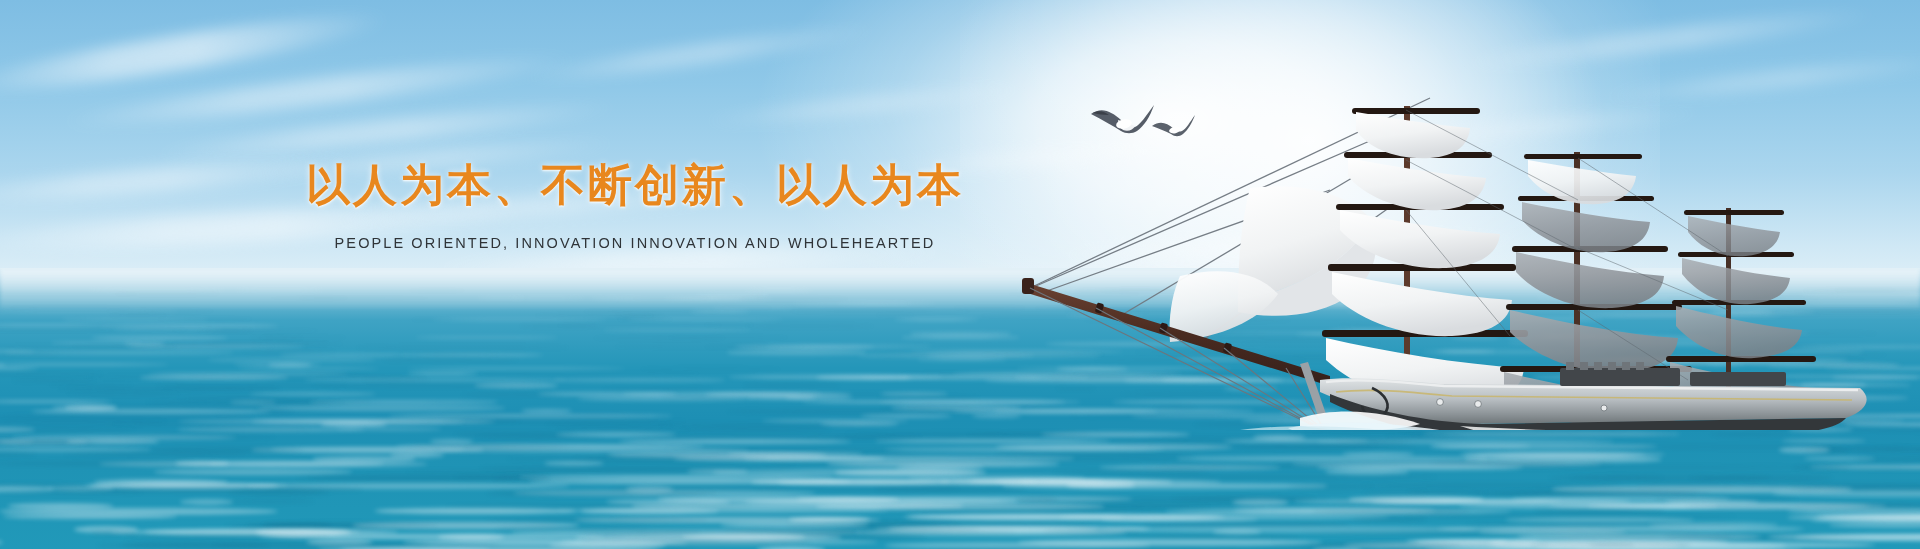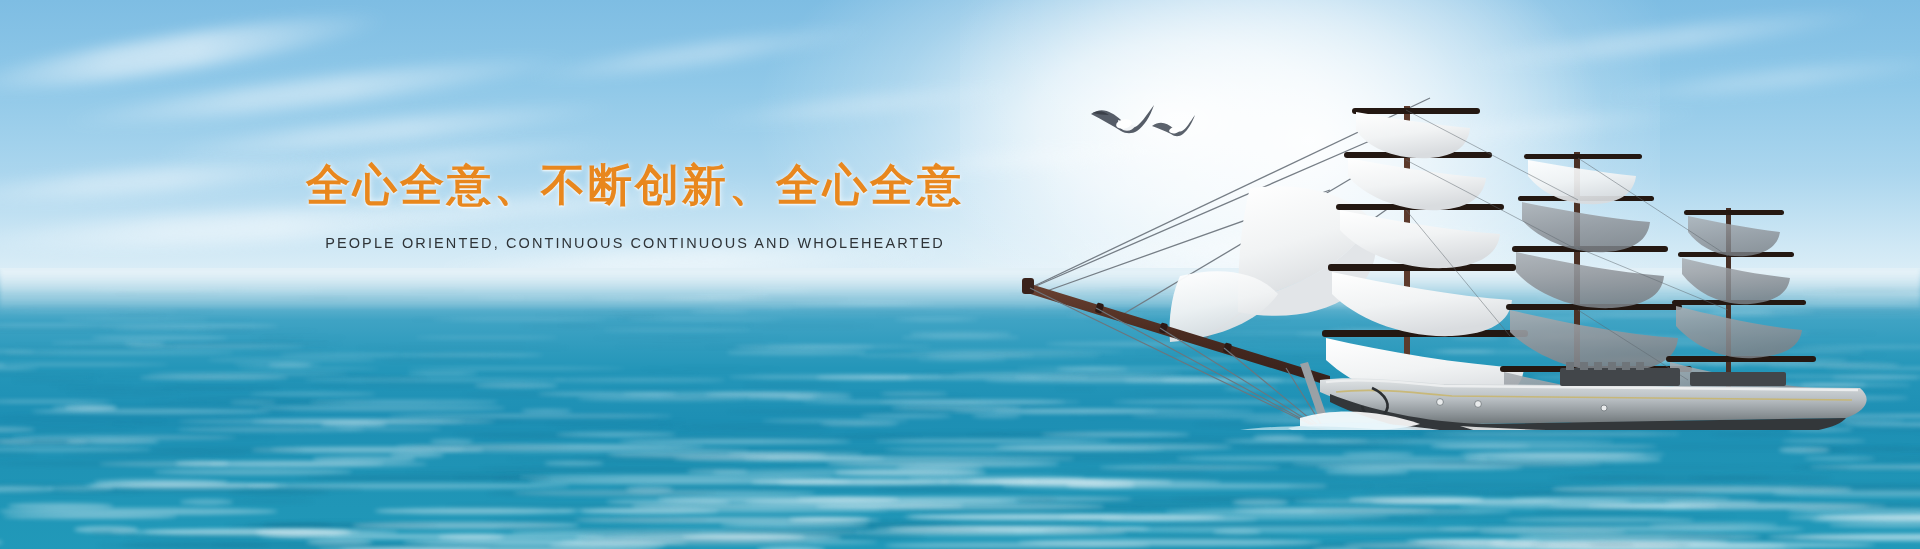--- a/index.html
+++ b/index.html
@@ -900,17 +900,17 @@
     <g>
       <path d="M300 338 C340 326, 386 332, 420 344 C392 352, 344 352, 300 346 Z" fill="#ffffff" opacity="0.9"></path>
       <path d="M288 348 C340 338, 404 344, 452 352 L300 354 Z" fill="#e9f6fb" opacity="0.85"></path>
       <path d="M460 346 C560 352, 680 354, 804 350 C810 356, 780 360, 720 360
                L500 358 Z" fill="#ffffff" opacity="0.8"></path>
       <path d="M240 350 C300 342, 380 348, 440 356 L250 356 Z" fill="#cfe9f2" opacity="0.7"></path>
     </g>
   </svg>
 
   <div class="copy">
-    <h1 class="headline">全心全意、不断创新、全心全意</h1>
-    <p class="subline">PEOPLE ORIENTED, CONTINUOUS CONTINUOUS AND WHOLEHEARTED</p>
+    <h1 class="headline">以人为本、不断创新、以人为本</h1>
+    <p class="subline">PEOPLE ORIENTED, INNOVATION INNOVATION AND WHOLEHEARTED</p>
   </div>
 
 </div>
 
 </body></html>

